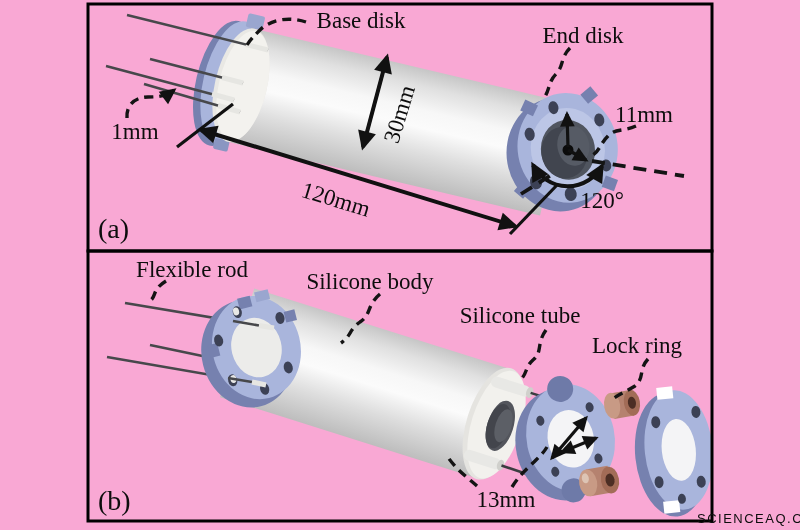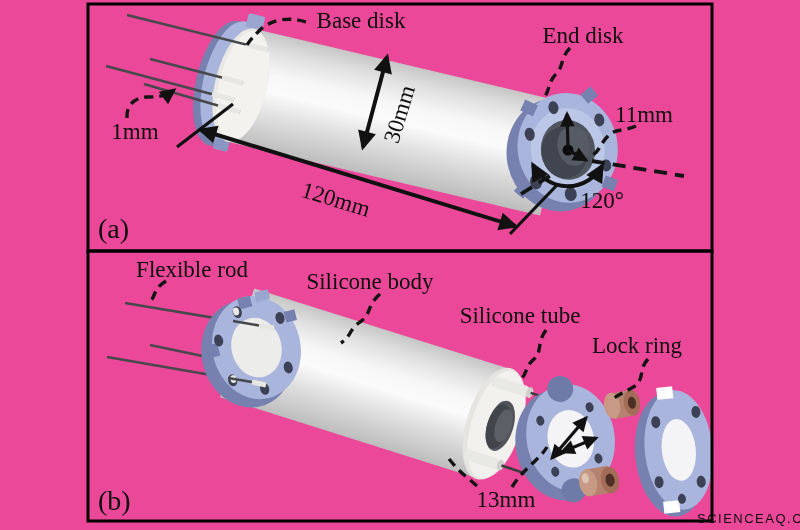--- a/index.html
+++ b/index.html
@@ -1,16 +1,16 @@
 <!DOCTYPE html>
 <html><head>
 <meta charset="utf-8">
 <style>
   html,body{margin:0;padding:0;background:#fff;}
-  .stage{position:relative;width:800px;height:530px;background:#ec4899;overflow:hidden;
+  .stage{position:relative;width:800px;height:530px;background:#f9a8d4;overflow:hidden;
          font-family:"Liberation Serif","DejaVu Serif",serif;}
   svg{display:block}
   text{fill:#0d0d0d;}
   .lbl{font-size:23px;}
   .tag{font-size:28px;}
   .wm{font-size:13px;font-family:"Liberation Sans","DejaVu Sans",sans-serif;letter-spacing:1.5px;}
   .lead{fill:none;stroke:#141414;stroke-width:3.4;stroke-dasharray:9 6;}
   .leg{fill:none;stroke:#141414;stroke-width:3.8;stroke-dasharray:13 8;}
   .dim{fill:none;stroke:#111;stroke-width:4;}
   .dim3{fill:none;stroke:#111;stroke-width:3.2;}

